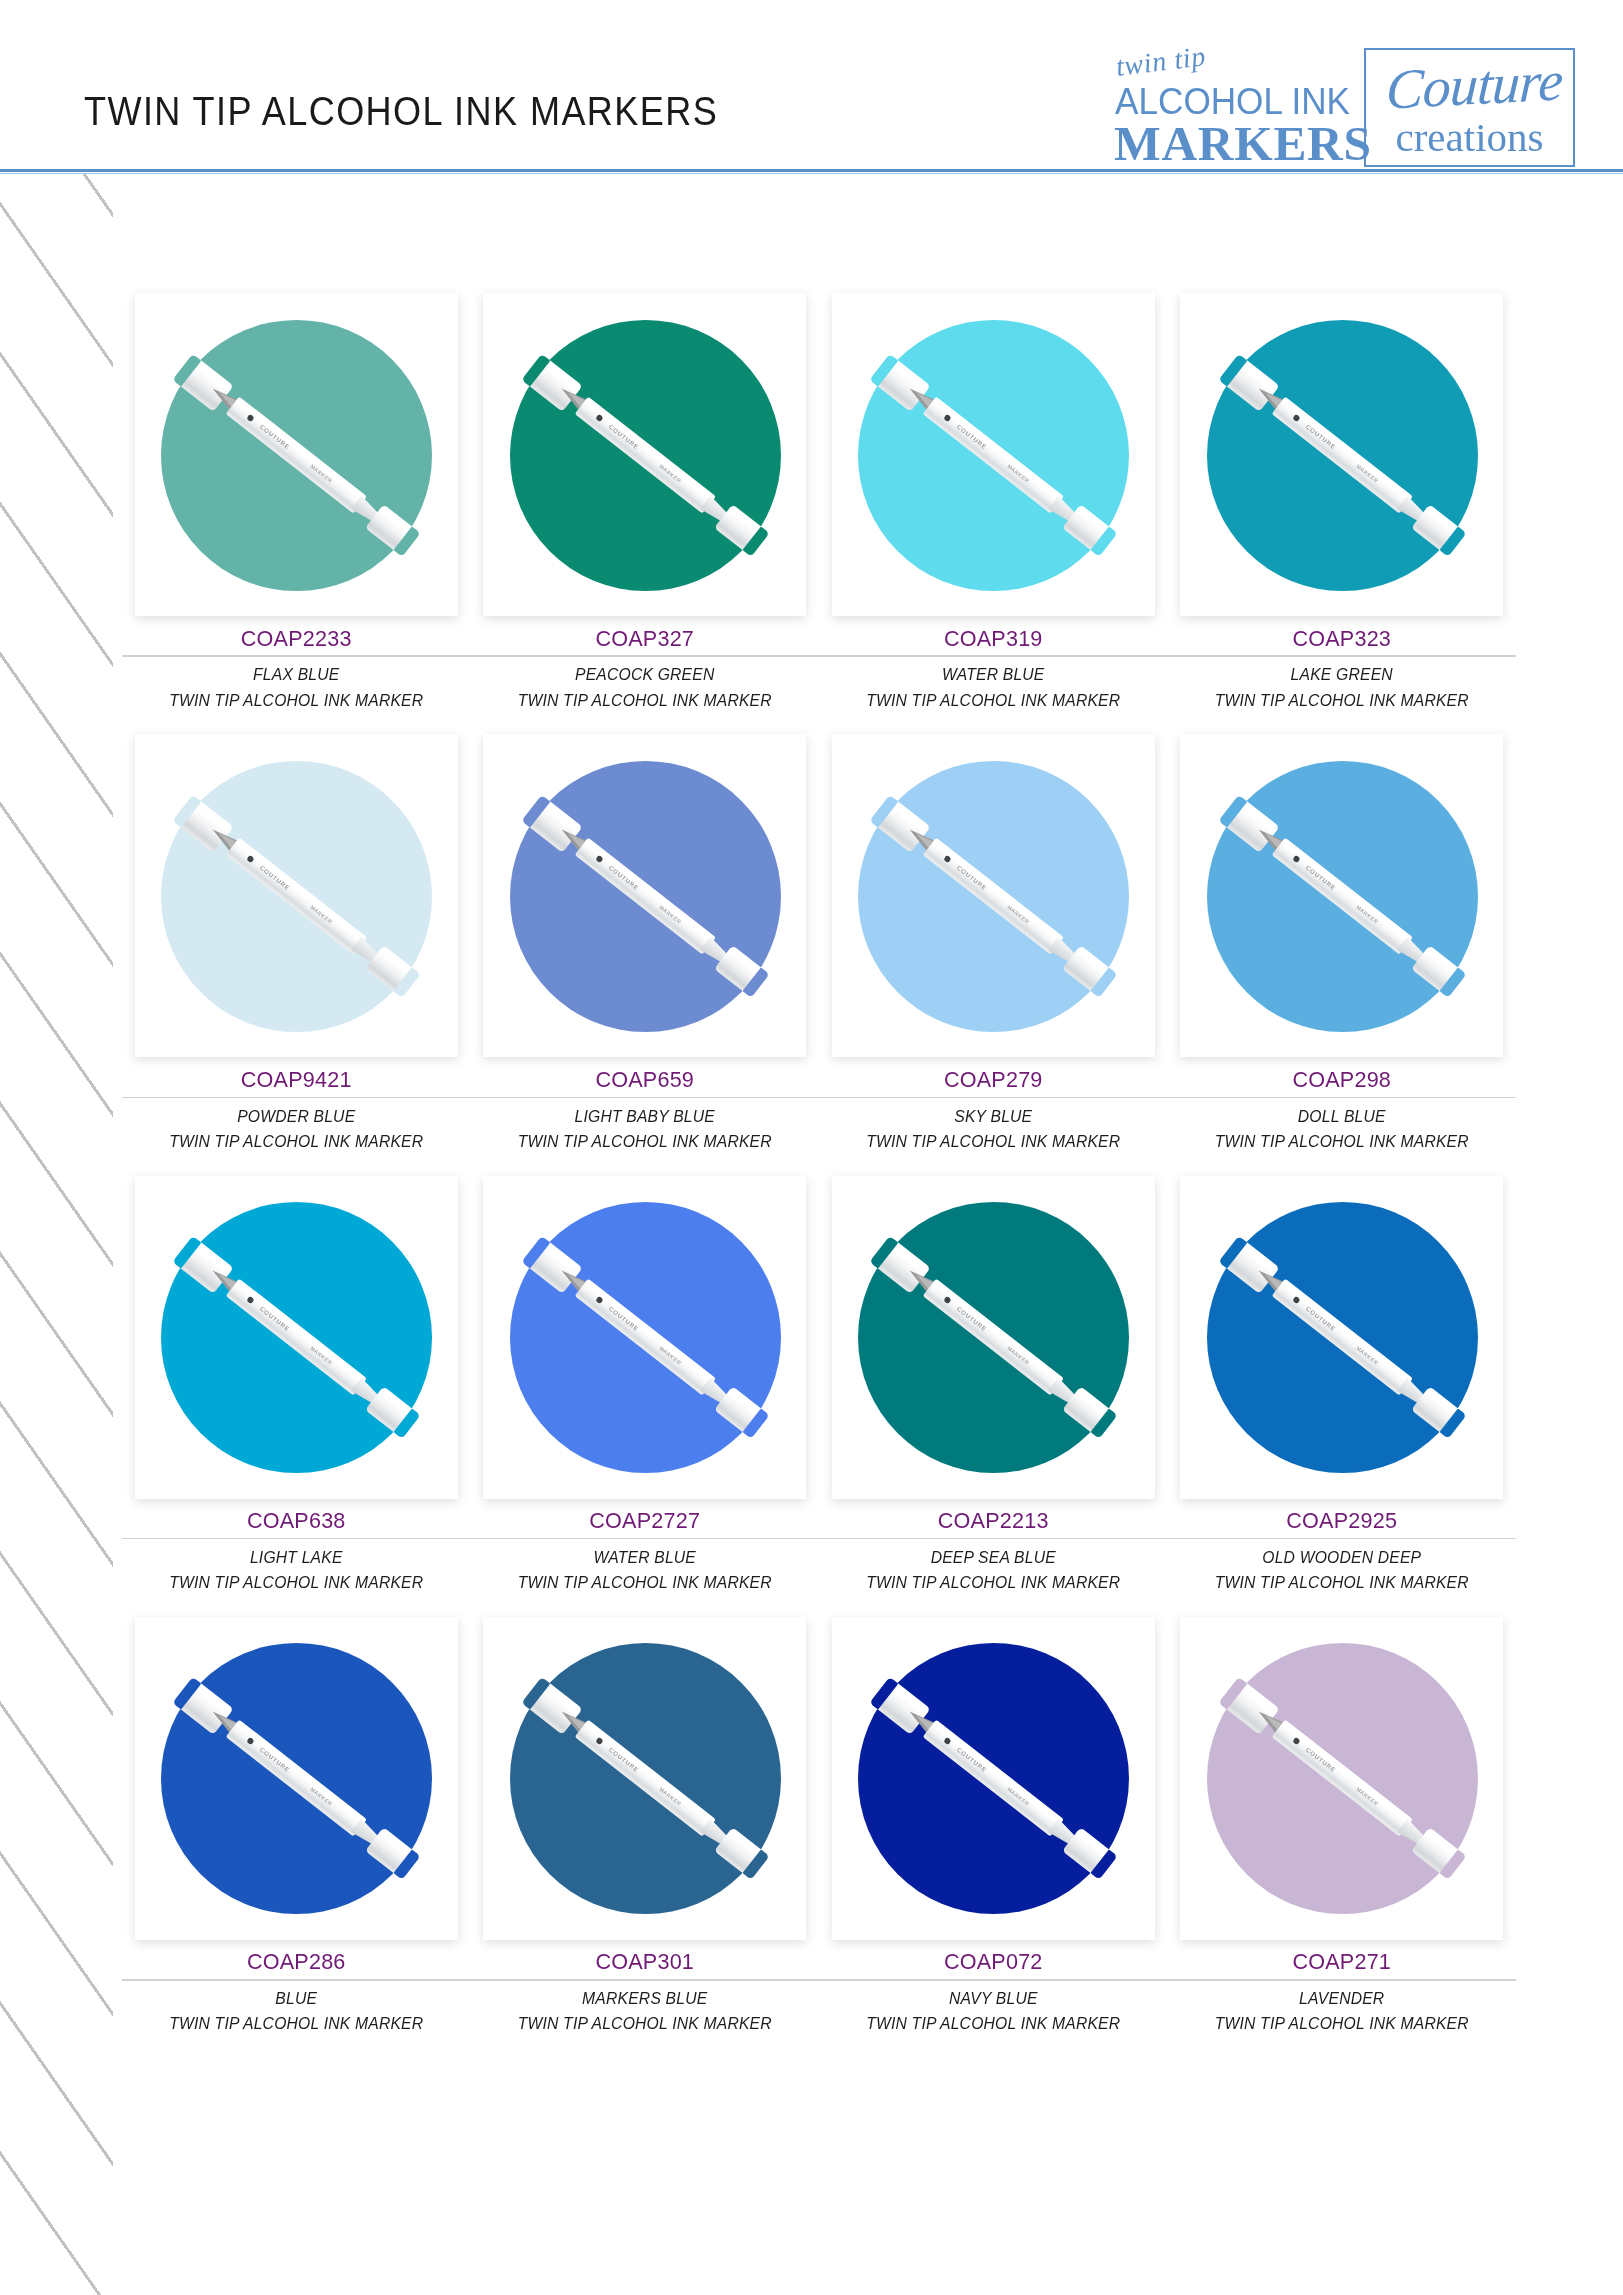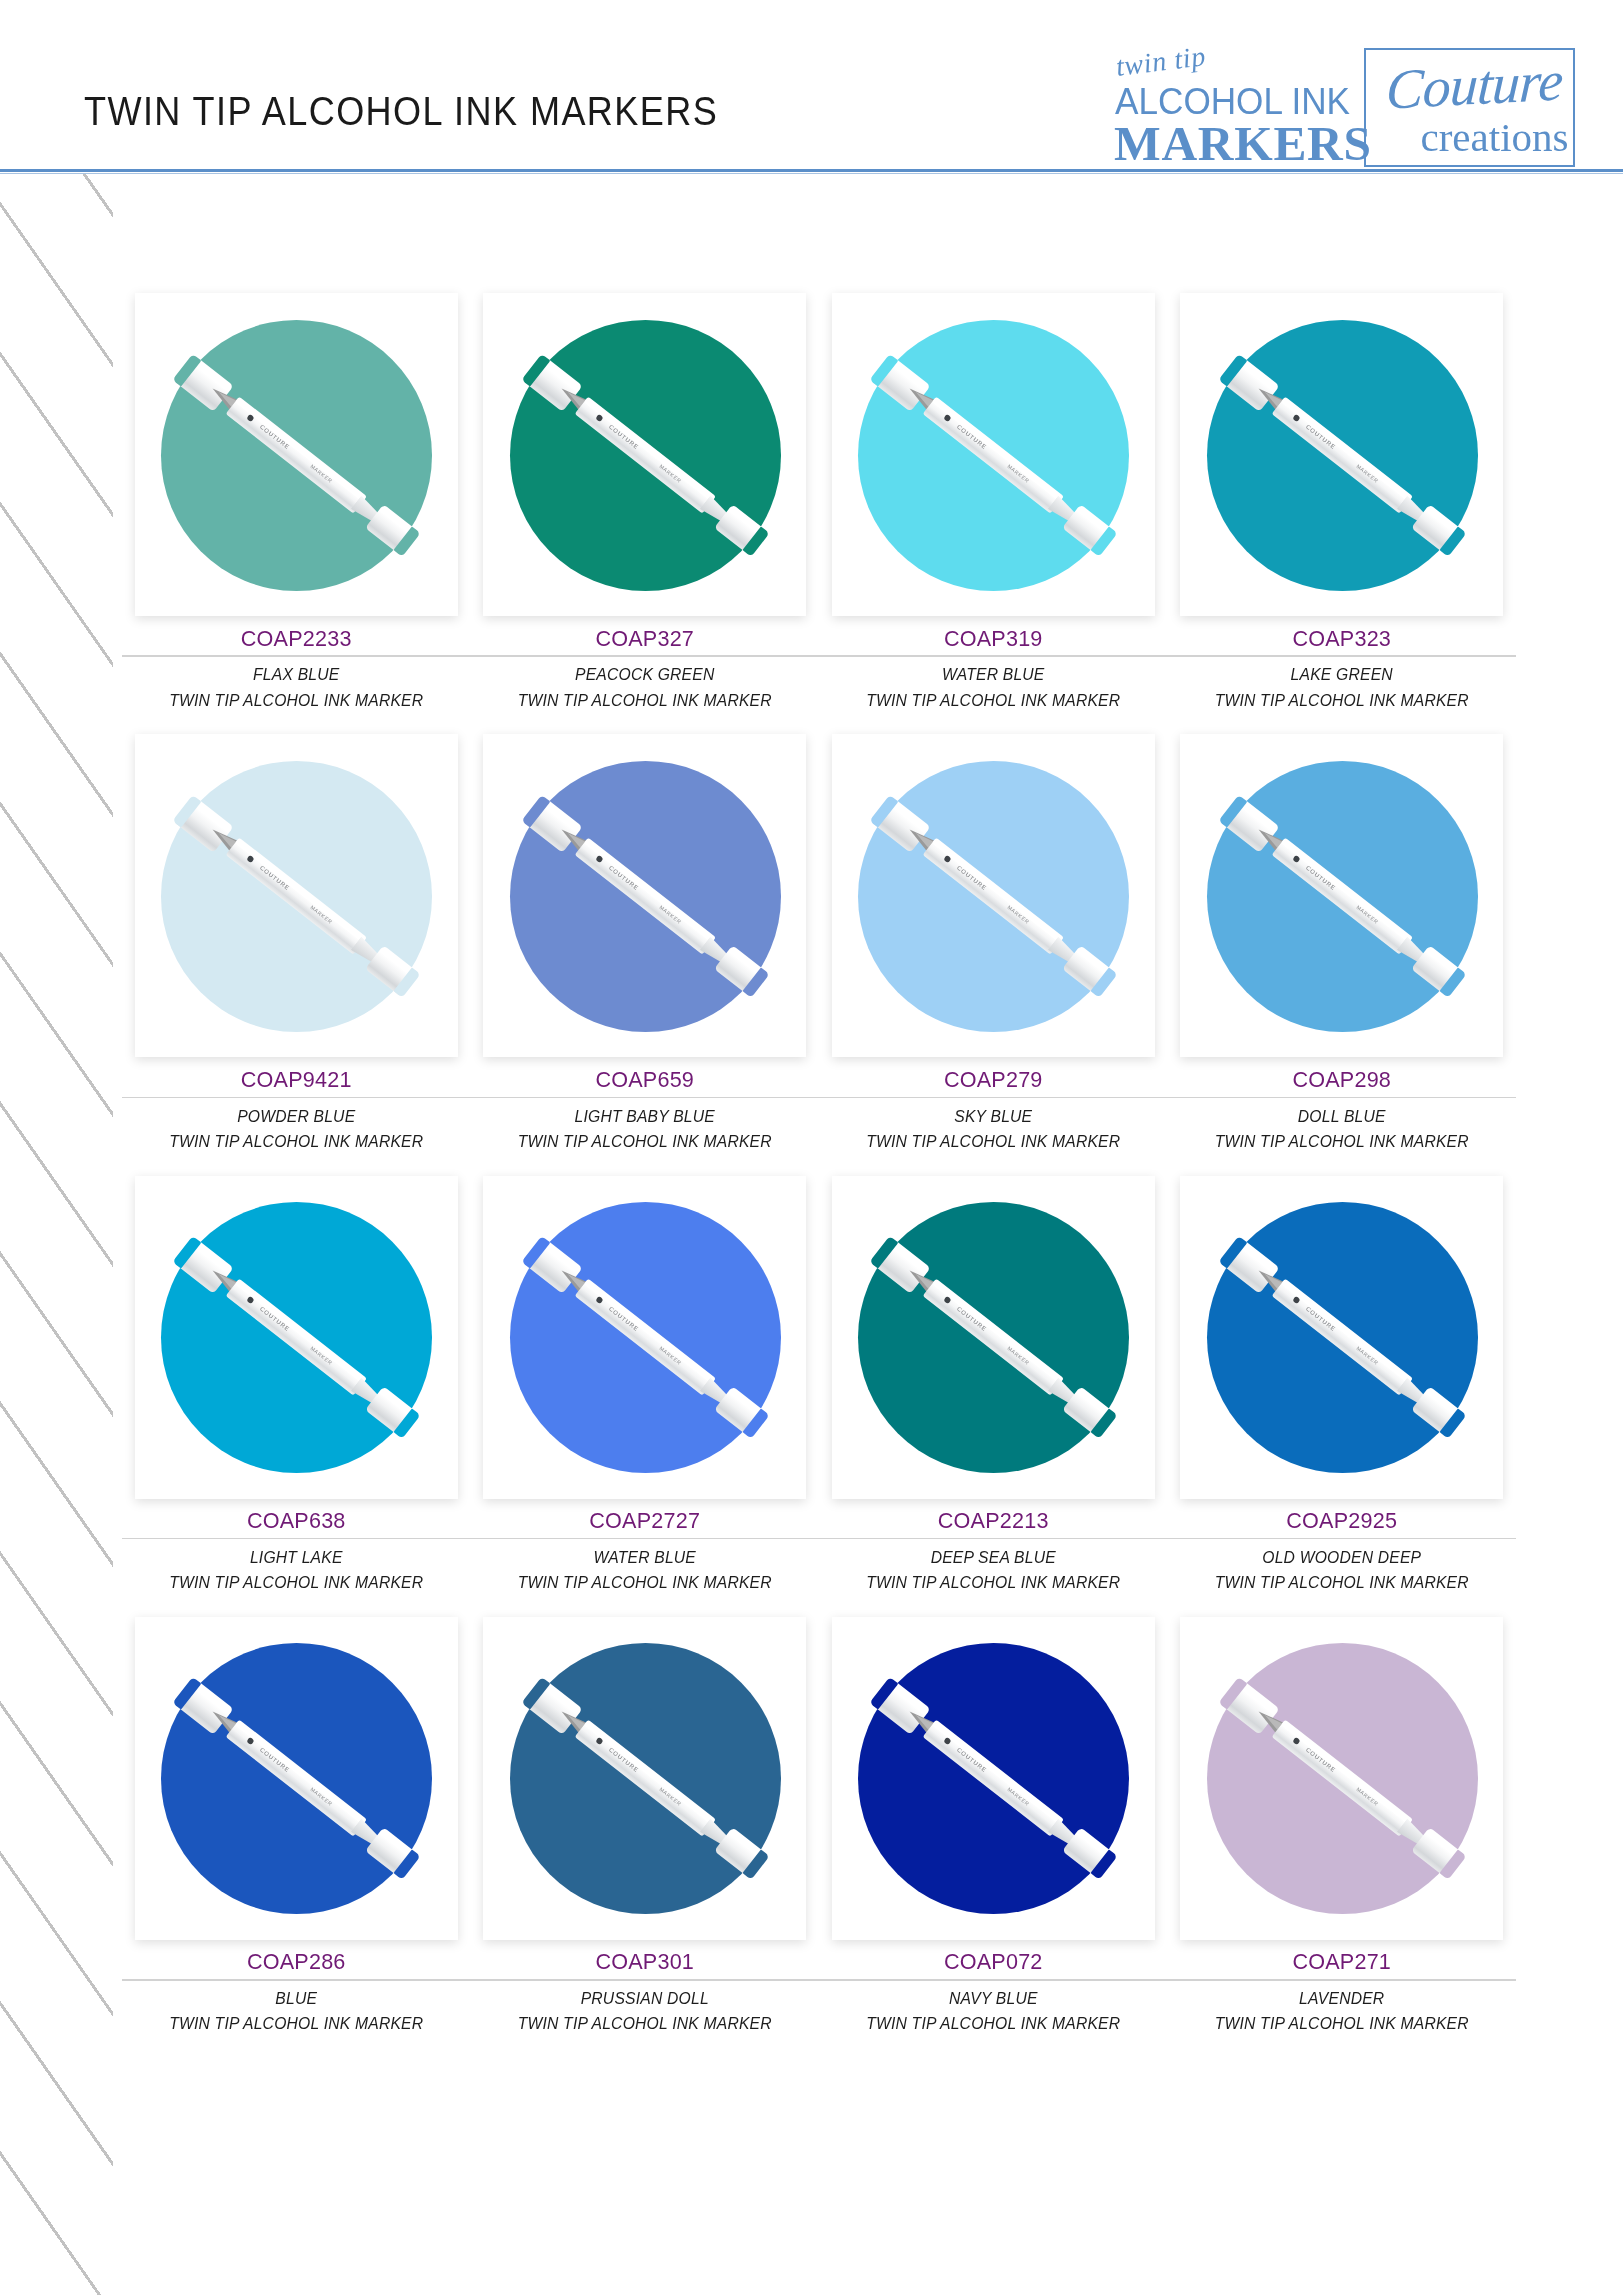--- a/index.html
+++ b/index.html
@@ -132,21 +132,20 @@
   .logo-creations {
     position: absolute;
     left: 0;
     top: 63px;
     width: 100%;
     text-align: center;
     font-family: "Liberation Serif", serif;
     font-size: 41px;
     color: #5b8fc9;
     letter-spacing: 0px;
-    padding-left: 25px;
   }
 
   
   .stripe-band {
     position: absolute;
     left: 0;
     top: 174px;
     width: 113px;
     height: 2121px;
     overflow: hidden;
@@ -719,21 +718,21 @@
             <div class="pen-label">COUTURE</div>
             <div class="pen-label2">MARKER</div>
             <div class="nib-chisel"></div>
             <div class="cap-right"></div>
             <div class="cap-right-ring" style="background:#2a6592"></div>
           </div>
         </div>
         <div class="caption">
           <div class="sku">COAP301</div>
           <div class="cap-divider"></div>
-          <div class="color-name">PRUSSIAN DOLL</div>
+          <div class="color-name">MARKERS BLUE</div>
           <div class="product-type">TWIN TIP ALCOHOL INK MARKER</div>
         </div>
       </div>
       <div class="card">
         <div class="swatch-box">
           <div class="swatch-circle" style="background:#041e9e"></div>
           <div class="pen">
             <div class="cap-left"></div>
             <div class="cap-left-ring" style="background:#041e9e"></div>
             <div class="nib-fine"></div>

